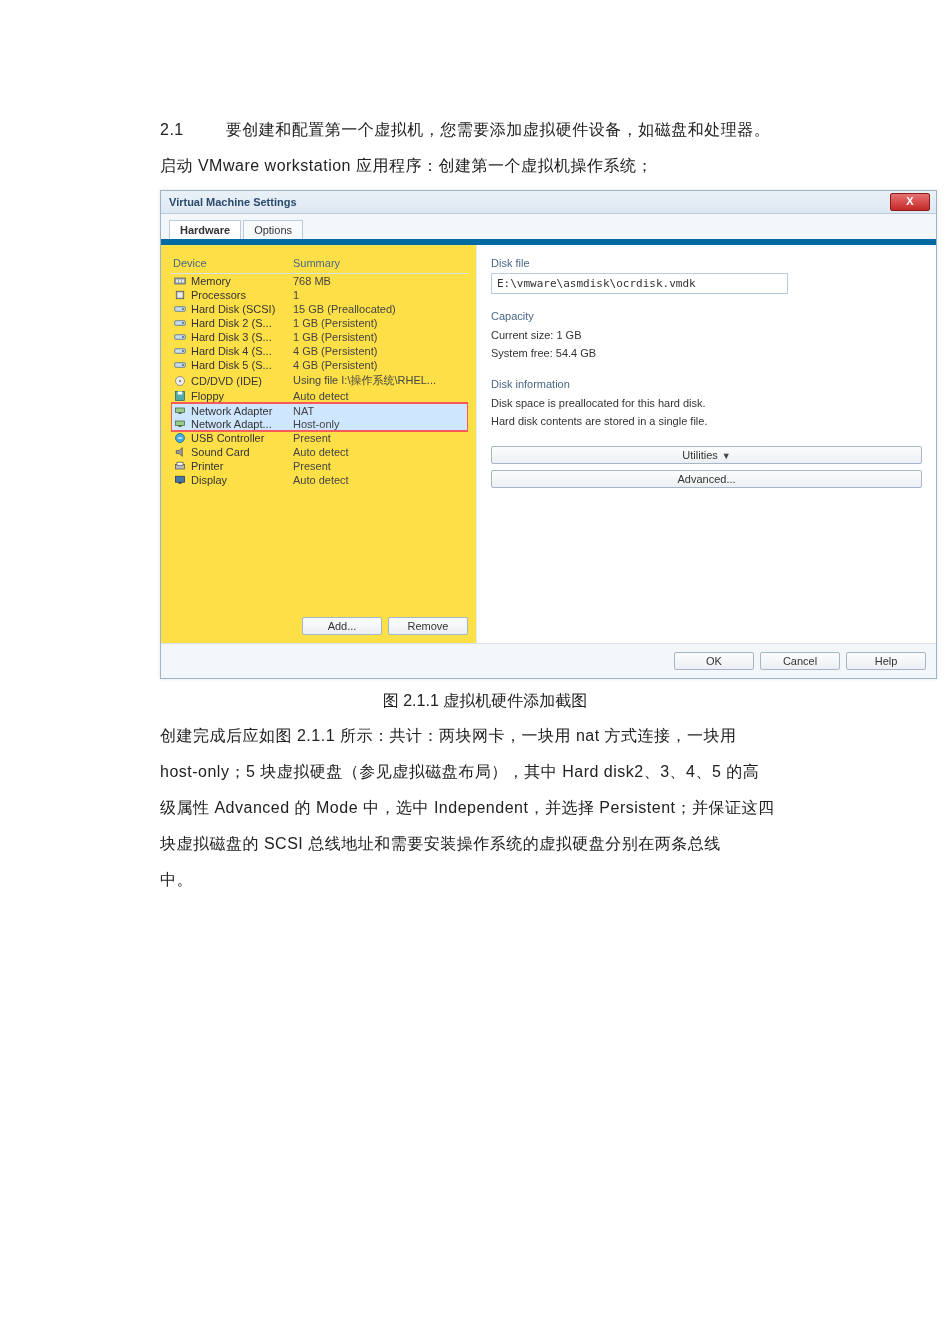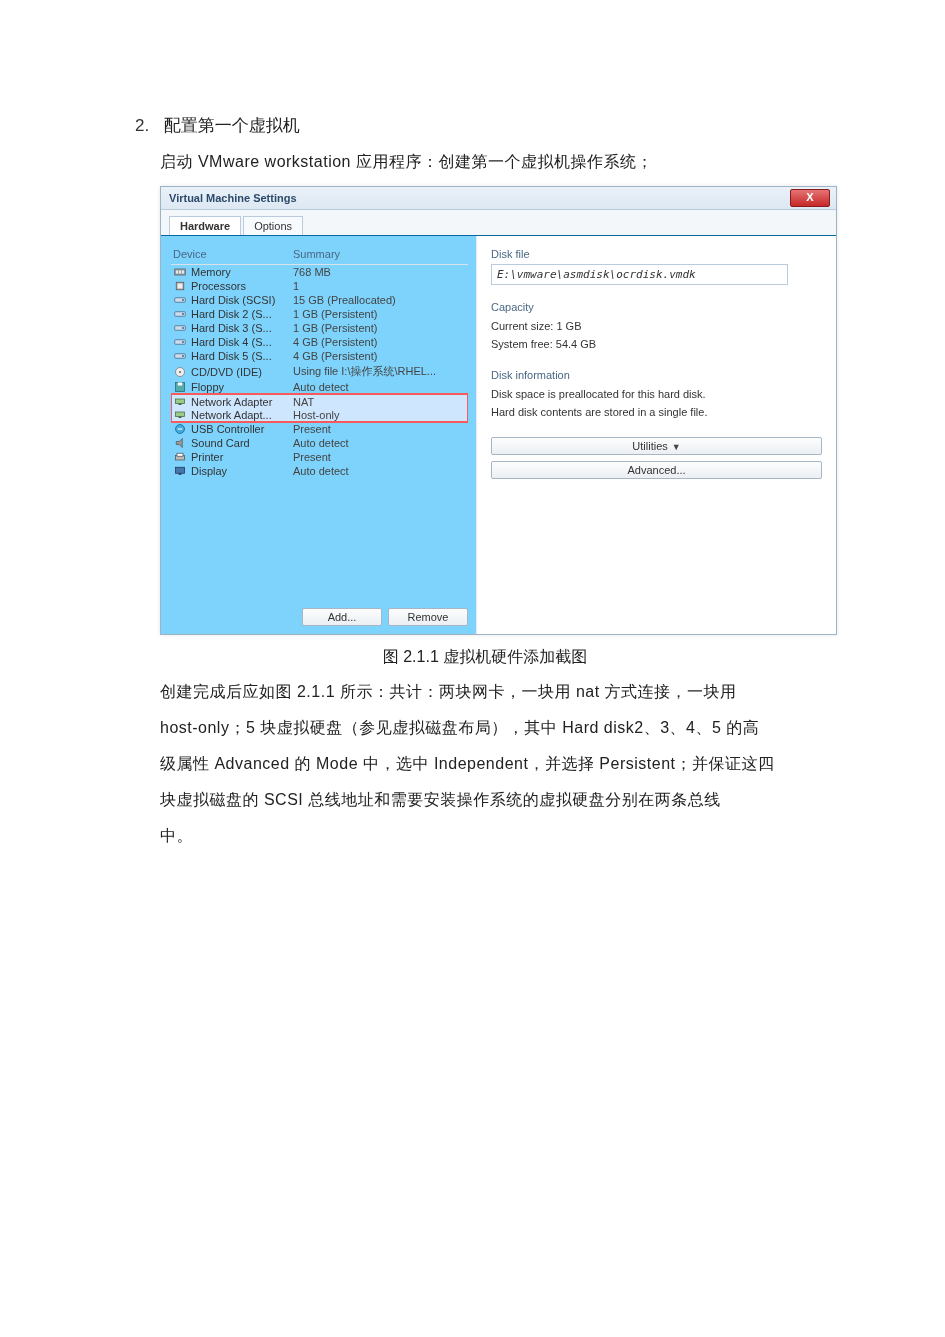--- a/index.html
+++ b/index.html
@@ -38,21 +38,21 @@
   }
   .caption {
     font-size: 16px;
     text-align: center;
     margin: 12px 0 8px 0;
   }
 
   
   .vmdlg-wrap {
     margin: 8px 0 0 25px;
-    width: 675px;
+    width: 775px;
   }
   .vmdlg {
     width: 100%;
     border: 1px solid #9db3c6;
     background: #f4f7fa;
     font-family: "Segoe UI", Tahoma, Arial, sans-serif;
     font-size: 11px;
     color: #333;
     box-shadow: 0 0 4px rgba(0,0,0,0.1);
   }
@@ -94,22 +94,22 @@
     background: #f8fbfe;
     color: #333;
     cursor: default;
   }
   .vmtab.active {
     background: #ffffff;
     font-weight: 600;
   }
   .vmdlg-body {
     display: flex;
-    background: #7dd3fc;
-    border-top: 1px solid #0369a1;
+    background: #fde047;
+    border-top: 6px solid #0369a1;
   }
   .vm-left {
     width: 315px;
     padding: 8px 8px 8px 10px;
     box-sizing: border-box;
     display: flex;
     flex-direction: column;
   }
   .vm-right {
     flex: 1;
@@ -191,21 +191,20 @@
     color: #333;
     line-height: 18px;
   }
   .pathbox {
     border: 1px solid #b9cbdc;
     background: #fff;
     padding: 3px 5px;
     width: 285px;
     font-family: Consolas, monospace;
     font-size: 11px;
-    font-style: italic;
   }
   .right-buttons {
     display: flex;
     gap: 6px;
     justify-content: flex-end;
     margin-top: 6px;
     flex-direction: column;
   }
   .winbtn .caret {
     font-size: 9px;
@@ -223,25 +222,26 @@
 
   
   .svgico { width: 12px; height: 12px; }
 
 </style>
 </head>
 <body>
 
 <div class="page">
 
-  <div class="list-line">
-    <span class="list-num">2.</span>
-    <span>配置第一个虚拟机</span>
+
+  <div class="body-para">
+    <span>2.1</span>
+    <span class="indent"></span>
+    <span>要创建和配置第一个虚拟机，您需要添加虚拟硬件设备，如磁盘和处理器。</span>
   </div>
-
   <div class="body-para">启动 VMware  workstation 应用程序：创建第一个虚拟机操作系统；</div>
 
   <div class="vmdlg-wrap">
     <div class="vmdlg">
 
       <div class="vmdlg-titlebar">
         <span>Virtual Machine Settings</span>
         <div class="vmdlg-close">X</div>
       </div>
 
@@ -479,20 +479,25 @@
 
           <div class="right-buttons">
             <div class="winbtn">
               <span>Utilities</span><span class="caret">▼</span>
             </div>
             <div class="winbtn">Advanced...</div>
           </div>
         </div>
       </div>
 
+      <div class="vmdlg-footer">
+        <div class="winbtn">OK</div>
+        <div class="winbtn">Cancel</div>
+        <div class="winbtn">Help</div>
+      </div>
     </div>
   </div>
 
   <div class="caption">图 2.1.1 虚拟机硬件添加截图</div>
 
   <div class="body-para">创建完成后应如图 2.1.1 所示：共计：两块网卡，一块用 nat 方式连接，一块用</div>
   <div class="body-para">host-only；5 块虚拟硬盘（参见虚拟磁盘布局），其中 Hard disk2、3、4、5 的高</div>
   <div class="body-para">级属性 Advanced 的 Mode 中，选中 Independent，并选择 Persistent；并保证这四</div>
   <div class="body-para">块虚拟磁盘的 SCSI 总线地址和需要安装操作系统的虚拟硬盘分别在两条总线</div>
   <div class="body-para">中。</div>

